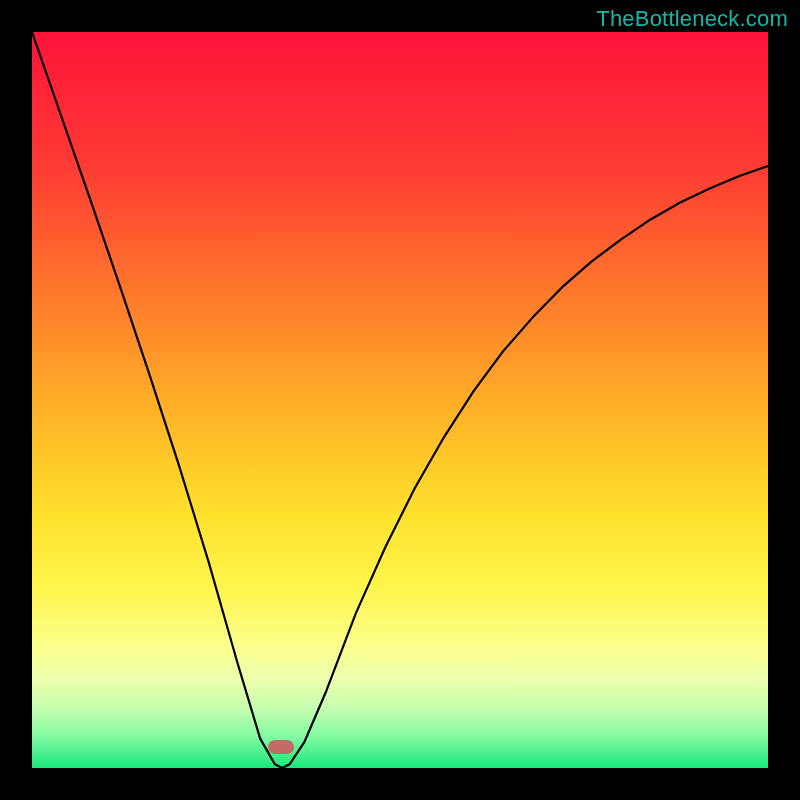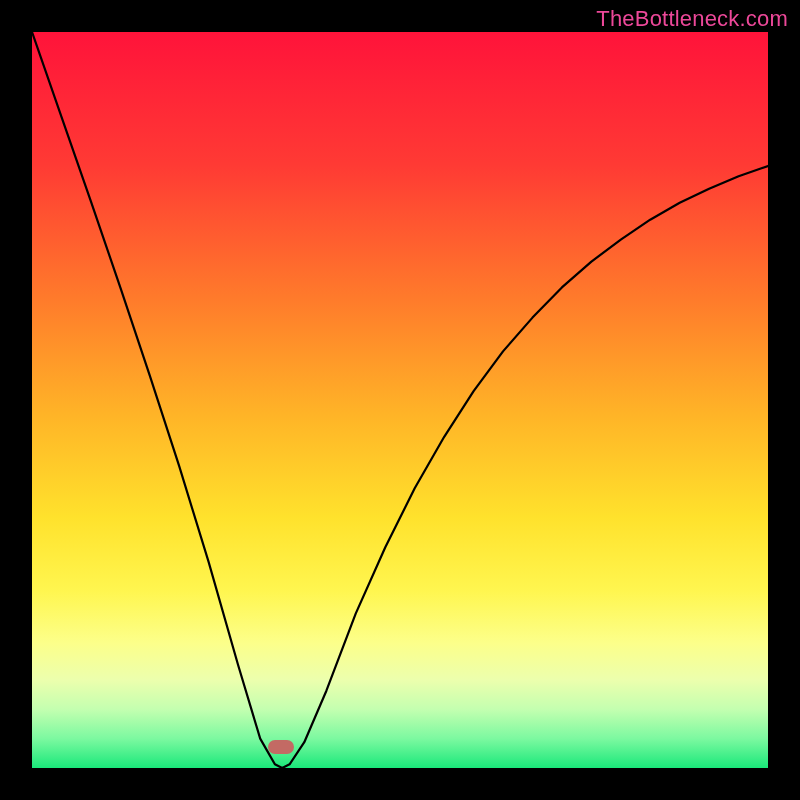--- a/index.html
+++ b/index.html
@@ -25,21 +25,21 @@
     overflow: hidden;
   }
   .gradient {
     position: absolute;
     inset: 0;
   }
   .watermark {
     position: absolute;
     top: 6px;
     right: 12px;
-    color: #ec4899;
+    color: #14b8a6;
     font-size: 22px;
     font-weight: 500;
     letter-spacing: 0.2px;
   }
   .curve-svg {
     position: absolute;
     inset: 0;
     width: 100%;
     height: 100%;
   }

